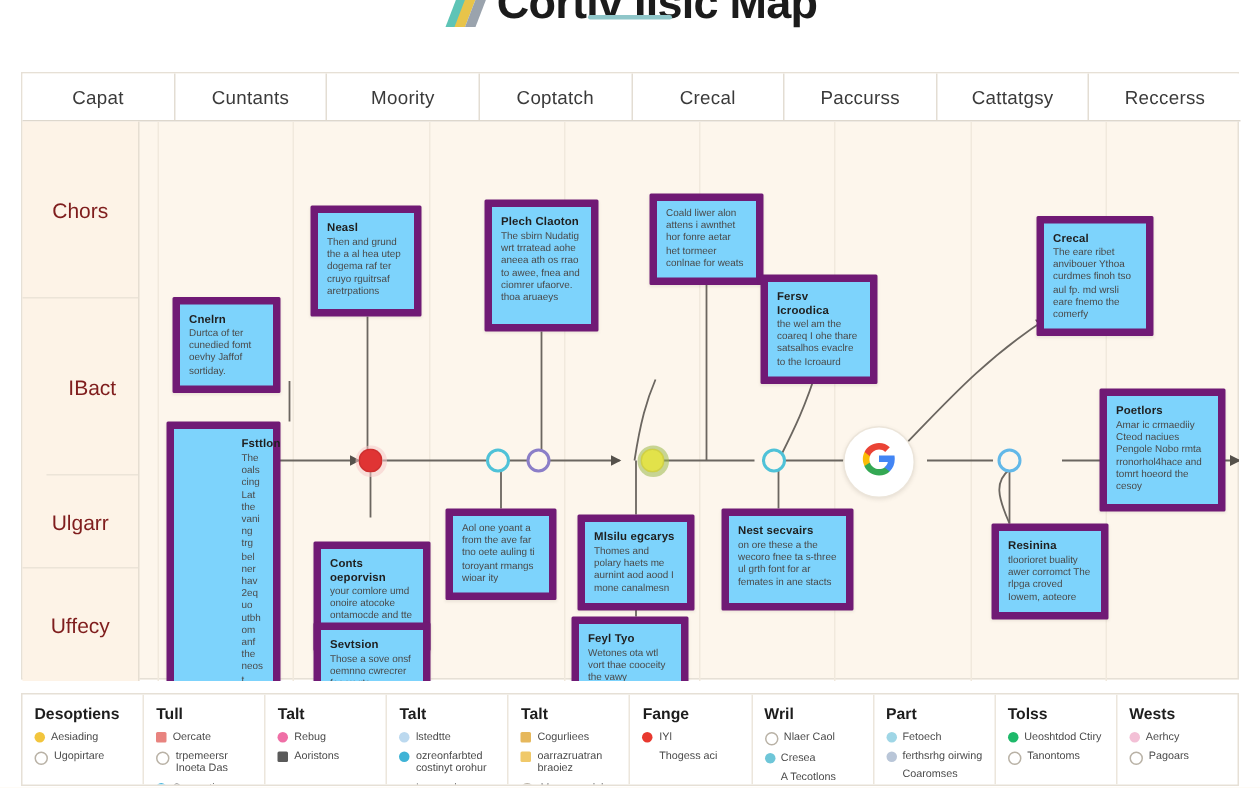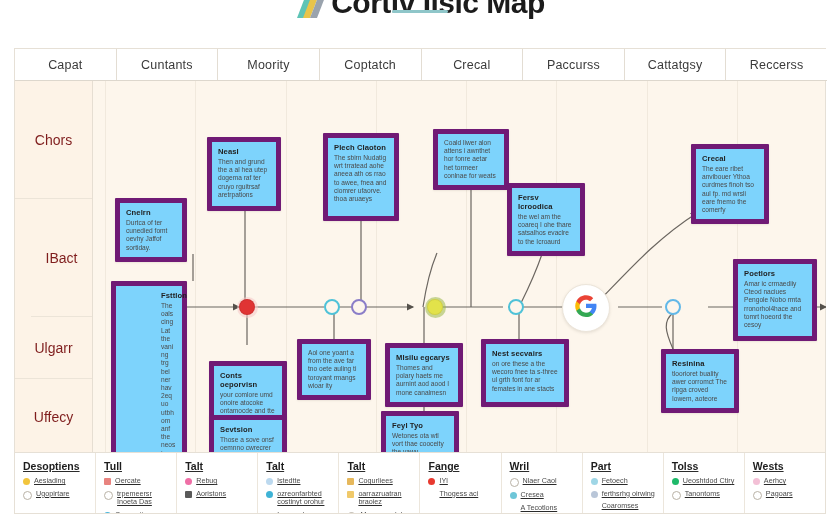--- a/index.html
+++ b/index.html
@@ -74,23 +74,23 @@
   .node.ring{background:#fdf6ec;}
   .glogo{
     position:absolute;width:46px;height:46px;border-radius:50%;
     background:#ffffff;border:1px solid #ece5da;
     box-shadow:0 1px 3px rgba(80,70,55,.13);
     display:flex;align-items:center;justify-content:center;
   }
 
   
   .legend{
-    position:absolute;left:14px;top:452px;width:812px;height:62px;
+    position:absolute;left:14px;top:462px;width:812px;height:62px;
     background:#ffffff;border:1px solid #e6e0d6;box-sizing:border-box;
-    display:flex;overflow:hidden;text-decoration:underline;
+    display:flex;overflow:hidden;
   }
   .legend .lcol{
     flex:1 1 0;border-right:1px solid #ece6dc;box-sizing:border-box;
     padding:7px 6px 0 8px;overflow:hidden;
   }
   .legend .lcol:last-child{border-right:none;}
   .legend .lh{font-size:10.5px;font-weight:700;color:#1d1d1d;margin-bottom:5px;line-height:12px;}
   .legend .li{display:flex;align-items:flex-start;gap:4px;margin-bottom:4px;}
   .legend .li .lt{font-size:7.2px;line-height:8.6px;color:#4a4a4a;}
   .sw{width:7px;height:7px;border-radius:50%;flex:0 0 auto;margin-top:1px;}

